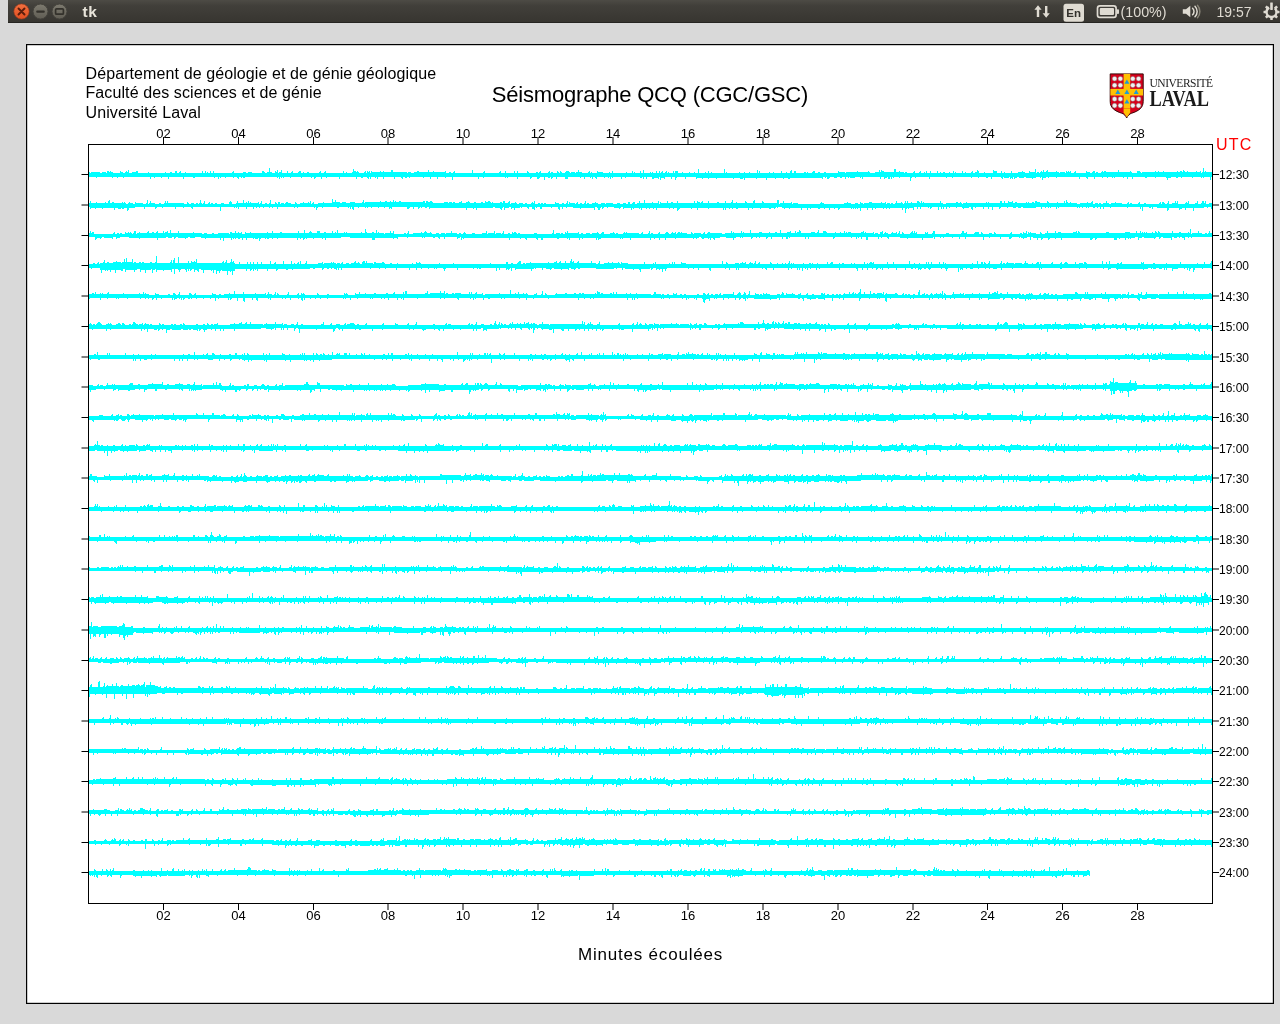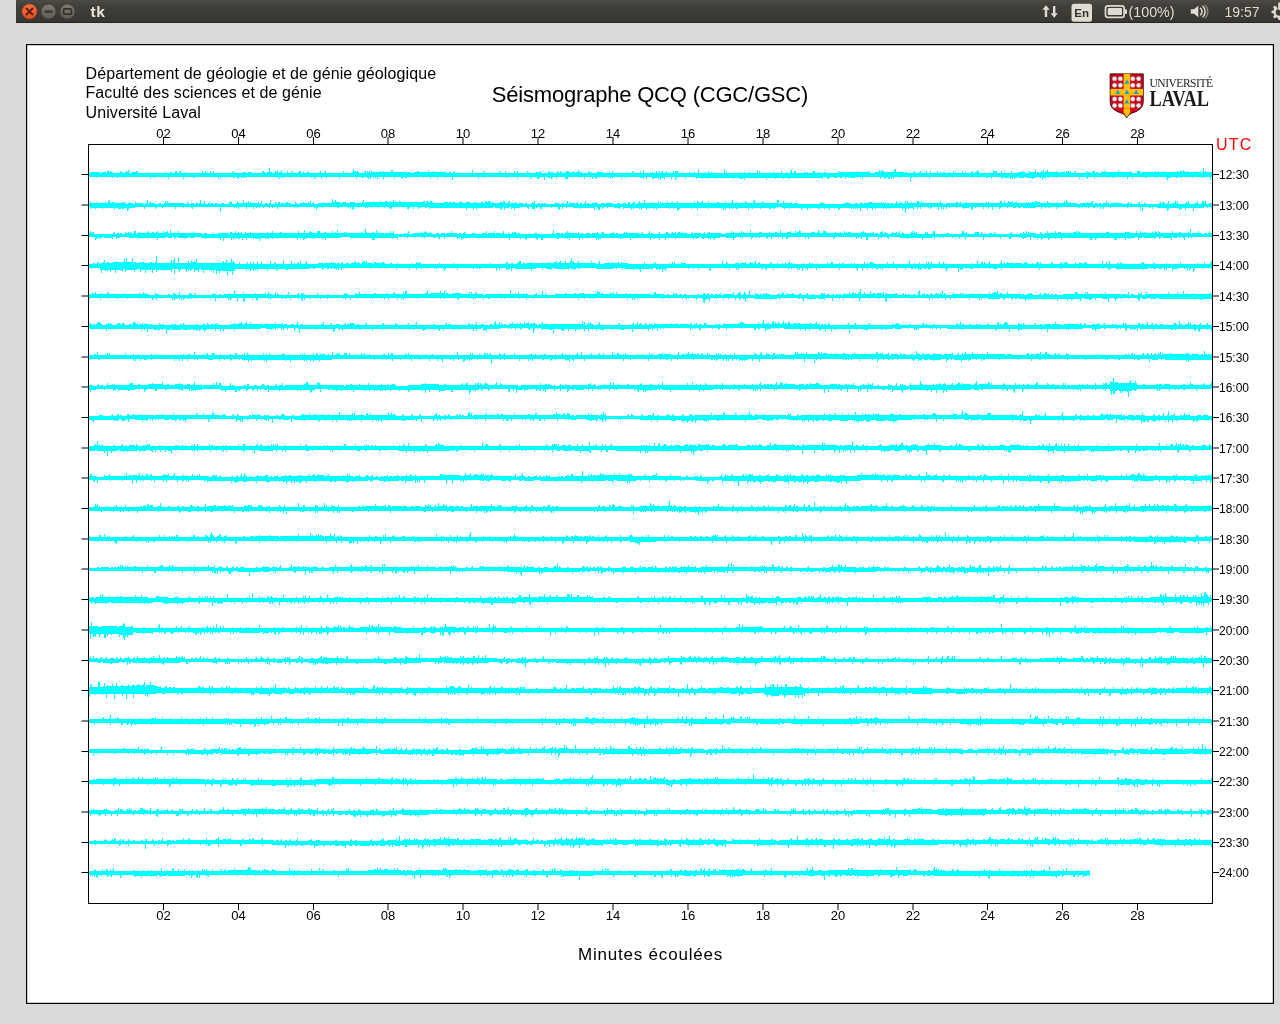--- a/index.html
+++ b/index.html
@@ -1,17 +1,17 @@
 <!DOCTYPE html>
 <html><head>
 <meta charset="utf-8">
 <style>
 html,body{margin:0;padding:0;width:1280px;height:1024px;background:#d9d9d9;overflow:hidden}
 *{box-sizing:border-box}
-#topbar{position:absolute;left:16px;top:0;width:1176px;height:23px}
+#topbar{position:absolute;left:8px;top:0;width:1176px;height:23px}
 </style>
 </head>
 <body>
 
 <div id="topbar">
  <svg width="1280" height="23" style="position:absolute;left:0;top:0">
   <defs>
    <linearGradient id="bar" x1="0" y1="0" x2="0" y2="1">
     <stop offset="0" stop-color="#4d4b45"></stop>
           <stop offset="0.25" stop-color="#413f3a"></stop>

